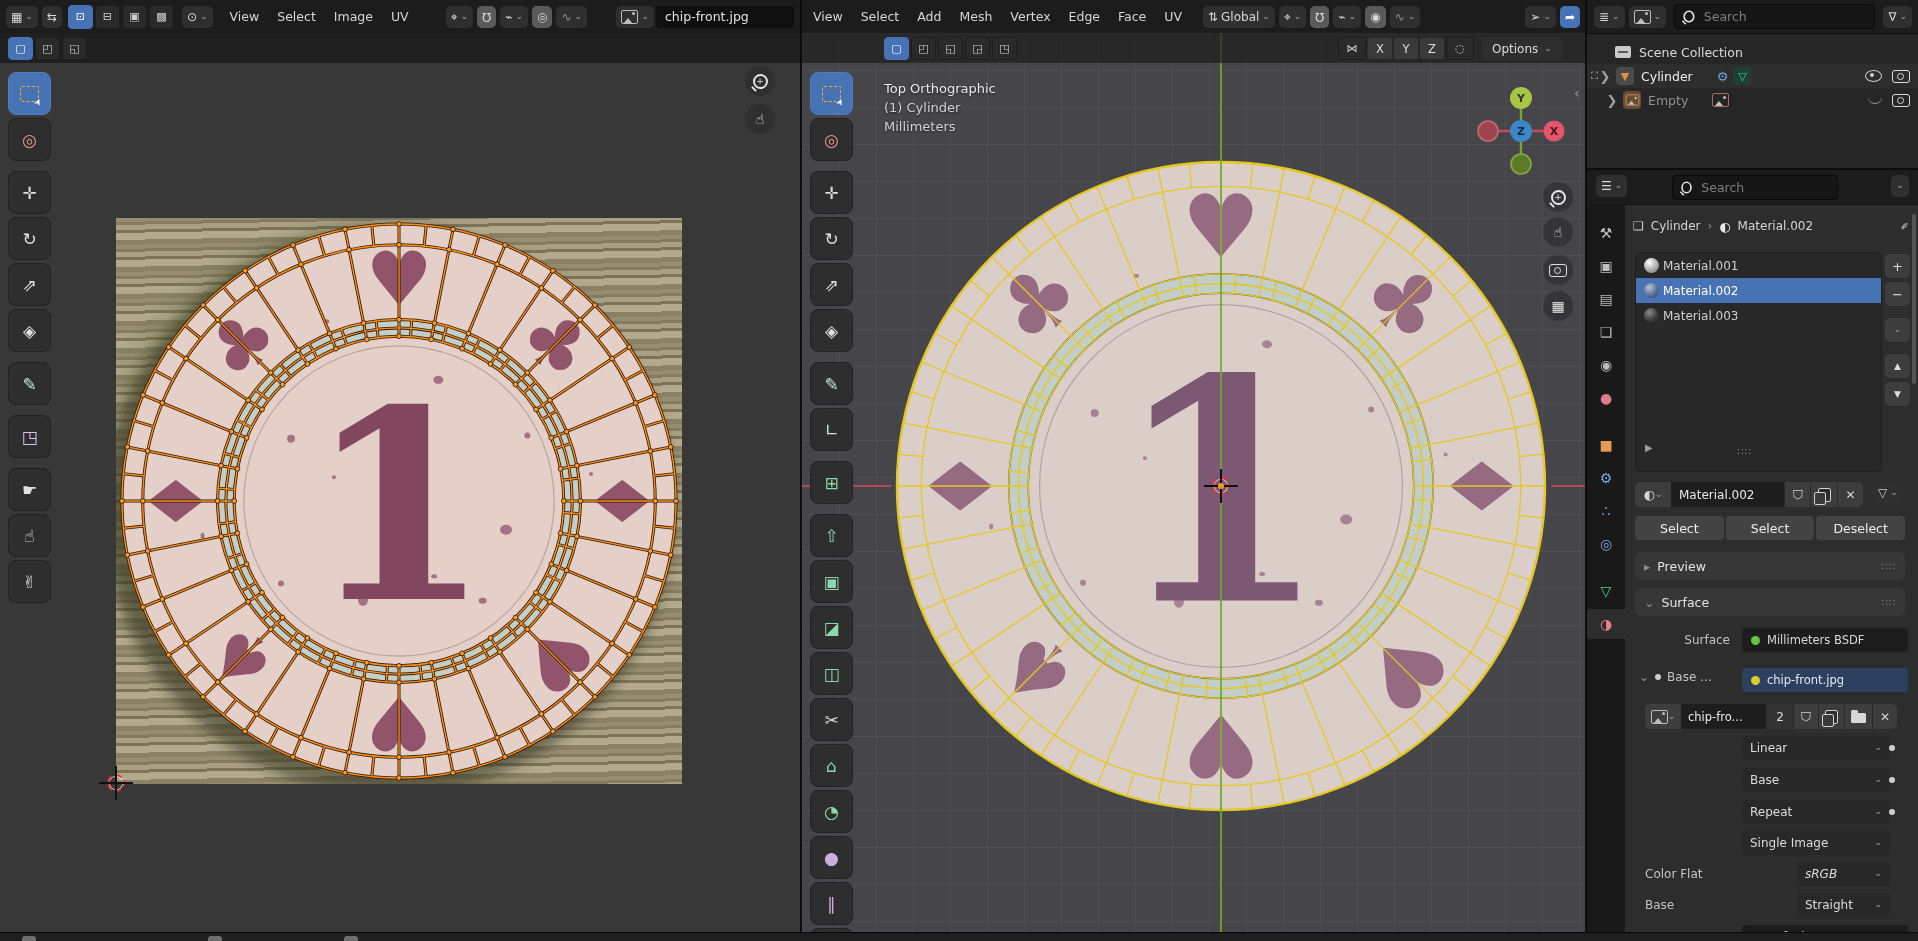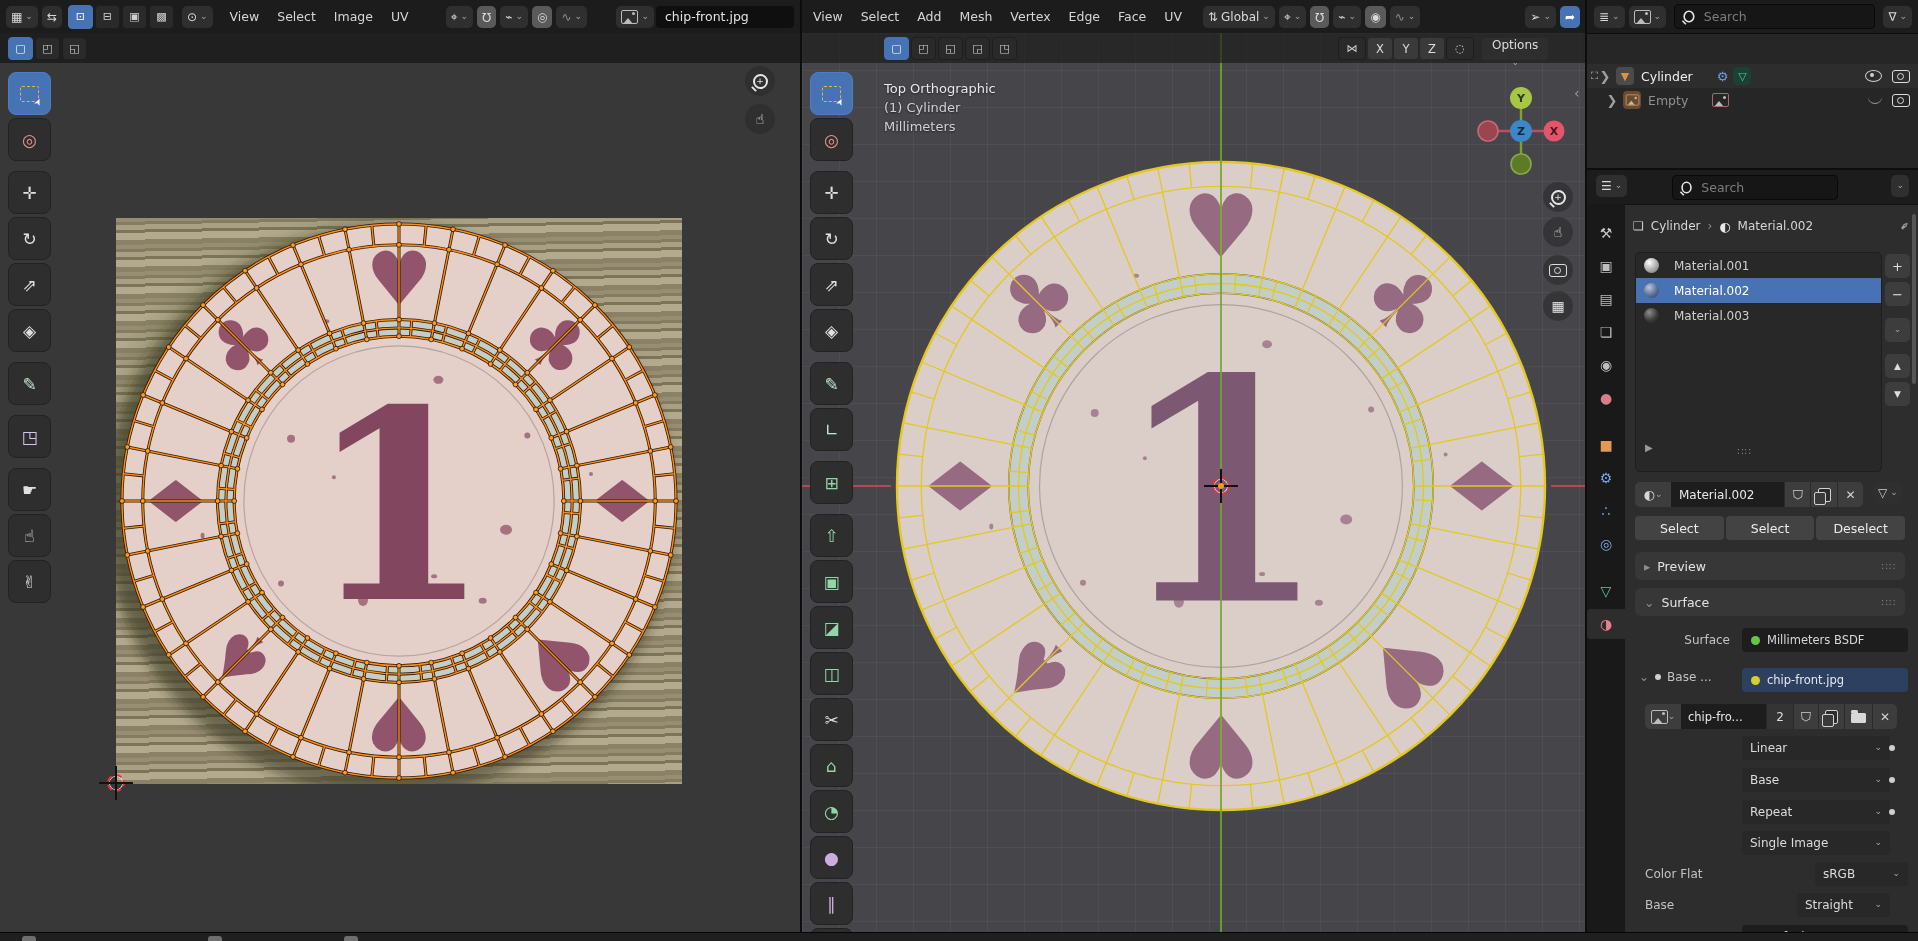--- a/index.html
+++ b/index.html
@@ -83,21 +83,21 @@
   .searchbox input{background:transparent;border:none;outline:none;color:#cfcfcf;font-size:12.5px;width:100%;
                    font-family:inherit;}
   .searchbox input::placeholder{color:#7d7d7d;}
   
   #props{background:#2d2d2d;font-size:12px;}
   #props .phdr{position:absolute;left:0;top:0;right:0;height:34px;background:#1c1c1c;border-bottom:1px solid #121212;}
   .tabs{position:absolute;left:0;top:34px;bottom:0;width:38px;background:#191919;}
   .tab{position:absolute;left:0;width:38px;height:30px;display:flex;align-items:center;justify-content:center;font-size:14px;}
   .tab.act{background:#2d2d2d;border-radius:4px 0 0 4px;}
   .listbox{background:#282828;border:1px solid #1e1e1e;border-radius:5px;}
-  .slotrow{height:25px;display:flex;align-items:center;gap:15px;padding:0 8px;color:#cfcfcf;text-align:right;}
+  .slotrow{height:25px;display:flex;align-items:center;gap:4px;padding:0 8px;color:#cfcfcf;text-align:right;}
   .slotrow.sel{background:#4772b3;color:#fff;}
   .sidebtn{position:absolute;width:25px;height:24px;background:#3d3d3d;border-radius:5px;color:#ddd;
            display:flex;align-items:center;justify-content:center;font-size:13px;}
   .seg{display:flex;height:25px;border-radius:5px;overflow:hidden;}
   .seg>*{display:flex;align-items:center;justify-content:center;}
   .segbtn{background:#3d3d3d;border-left:1px solid #2a2a2a;}
   .btn3{height:24px;background:#434343;border-radius:4px;display:flex;align-items:center;justify-content:center;
         color:#ececec;font-size:12.5px;}
   .panelhdr{height:28px;background:#373737;border-radius:6px;display:flex;align-items:center;padding:0 9px;
             color:#e3e3e3;font-size:12.5px;gap:7px;}
@@ -489,21 +489,21 @@
       <span class="modebtn">◳</span>
     </div>
   <div class="abs" style="left:536px;top:4px;display:flex;align-items:center;">
     <span class="modebtn" style="width:26px;">⋈</span>
     <span id="vp-xyz" style="display:flex;">
         <span class="xyzbtn">X</span>
         <span class="xyzbtn">Y</span>
         <span class="xyzbtn">Z</span>
       </span>
     <span class="modebtn" style="width:26px;">◌</span>
-    <span class="optbtn" style="margin-left:6px;flex-direction:column;">
+    <span class="optbtn" style="margin-left:6px;">
         <span>Options</span>
         <span class="cev">⌄</span>
       </span>
   </div>
 
   <div class="abs toolbar" id="vp-toolbar" style="left:8px;top:39px;">
       <div class="tbtn act" title="select-box">
         <span class="selbox"></span>
       </div>
       <div class="tbtn" title="cursor" style="color: rgb(224, 143, 143);">◎</div>
@@ -569,20 +569,25 @@
     <span class="searchbox" style="flex:1;margin:0 6px;">
       <span class="mag" style="transform:scale(.8);"></span>
       <input placeholder="Search" style="">
     </span>
     <span class="hbtn" style="margin-right:6px;">
         <span>∇</span>
         <span class="cev">⌄</span>
       </span>
   </div>
 
+  <div class="olrow" style="top:40px;">
+    <span style="width:28px;"></span>
+      <span class="colbox"></span>
+    <span style="margin-left:8px;color:#dadada;">Scene Collection</span>
+  </div>
   <div class="olrow" style="top:64px;background:#2d2d2d;">
     <span style="width:4px;"></span>
       <span style="color:#bbb;font-size:10px;">⛶</span>
     <span class="expander">❯</span>
     <span class="olico">
         <span style="color:#e0913f;">▼</span>
       </span>
     <span style="color:#efefef;">Cylinder</span>
     <span style="width:24px;"></span>
     <span style="color:#6f9fe0;font-size:13px;">⚙</span>
@@ -784,21 +789,21 @@
       <span>Repeat</span>
       <span class="cev">⌄</span>
     </div>
   <span class="adot" style="left:302px;top:639px;"></span>
   <div class="abs dd" style="left:155px;top:661px;width:132px;">
       <span>Single Image</span>
       <span class="cev">⌄</span>
     </div>
 
   <span class="plabel" style="left:40px;top:692px;width:96px;text-align:left;padding-left:18px;">Color Flat</span>
-  <div class="abs dd" style="left:228px;top:692px;width:77px;">
+  <div class="abs dd" style="left:210px;top:692px;width:77px;font-style:italic;">
       <span>sRGB</span>
       <span class="cev">⌄</span>
     </div>
   <span class="plabel" style="left:40px;top:723px;width:96px;text-align:left;padding-left:18px;">Base</span>
   <div class="abs dd" style="left:210px;top:723px;width:77px;">
       <span>Straight</span>
       <span class="cev">⌄</span>
     </div>
 
   <span class="plabel" style="left:40px;top:755px;width:103px;">Vector</span>

